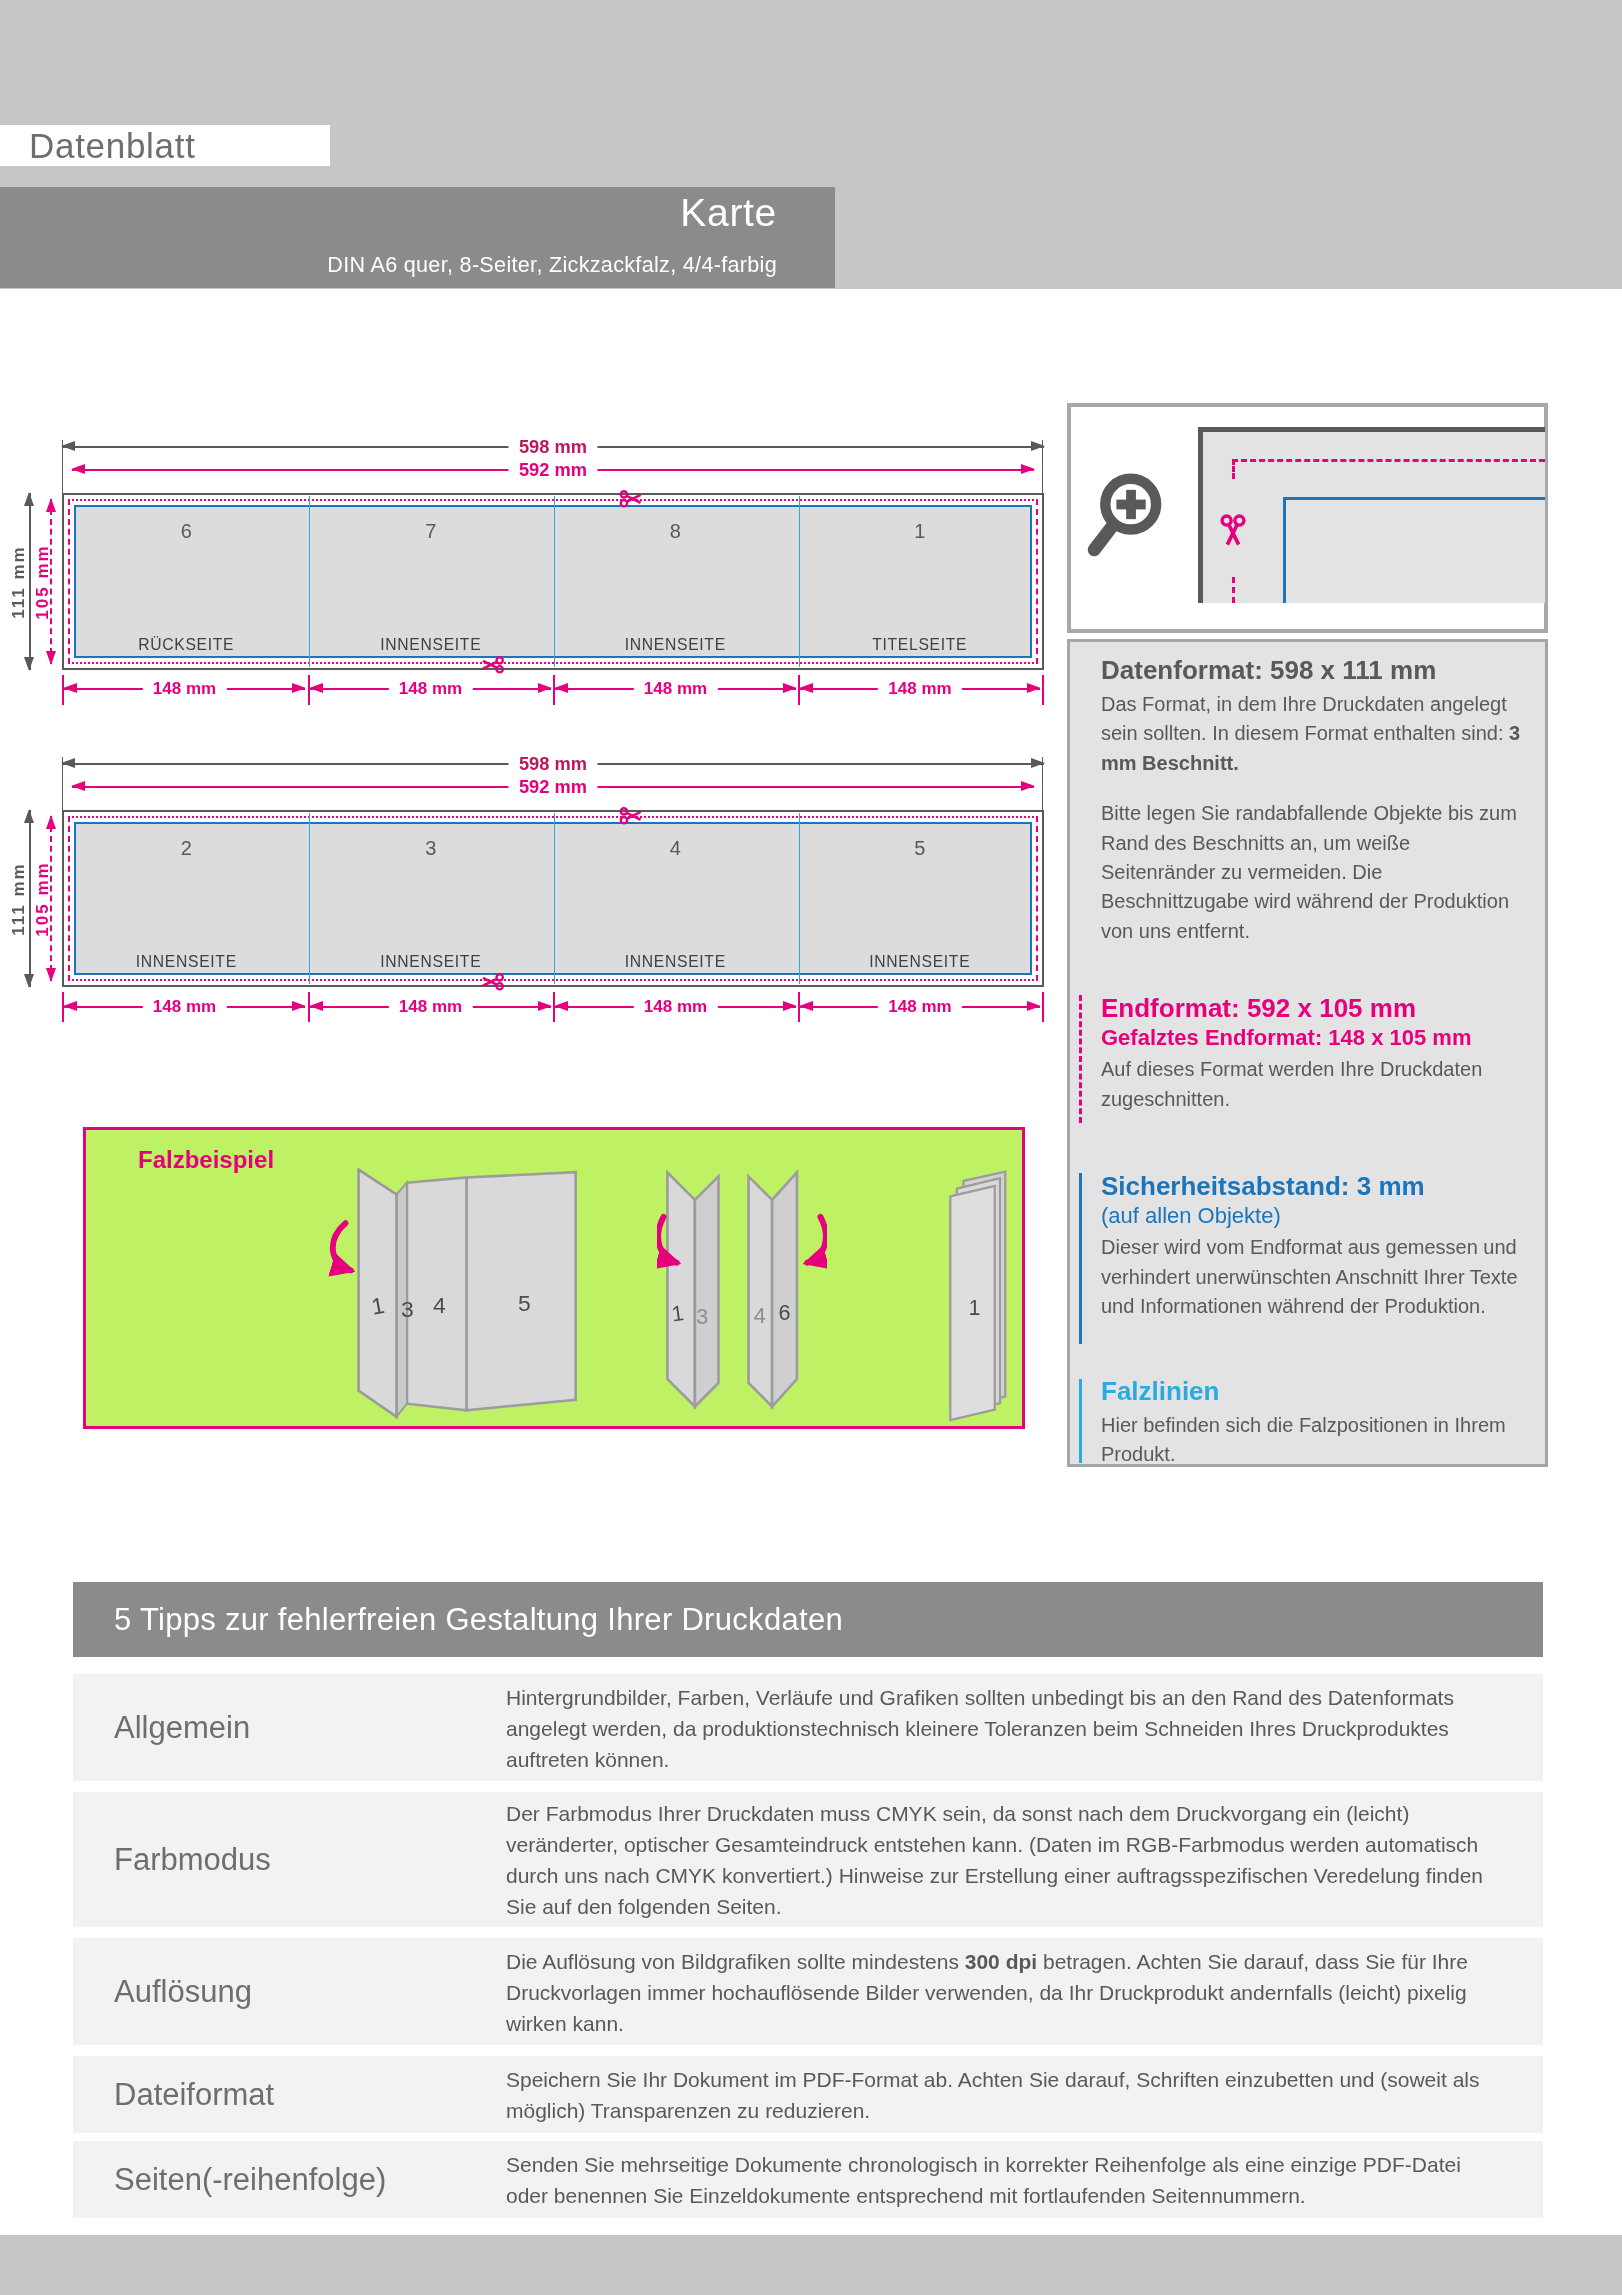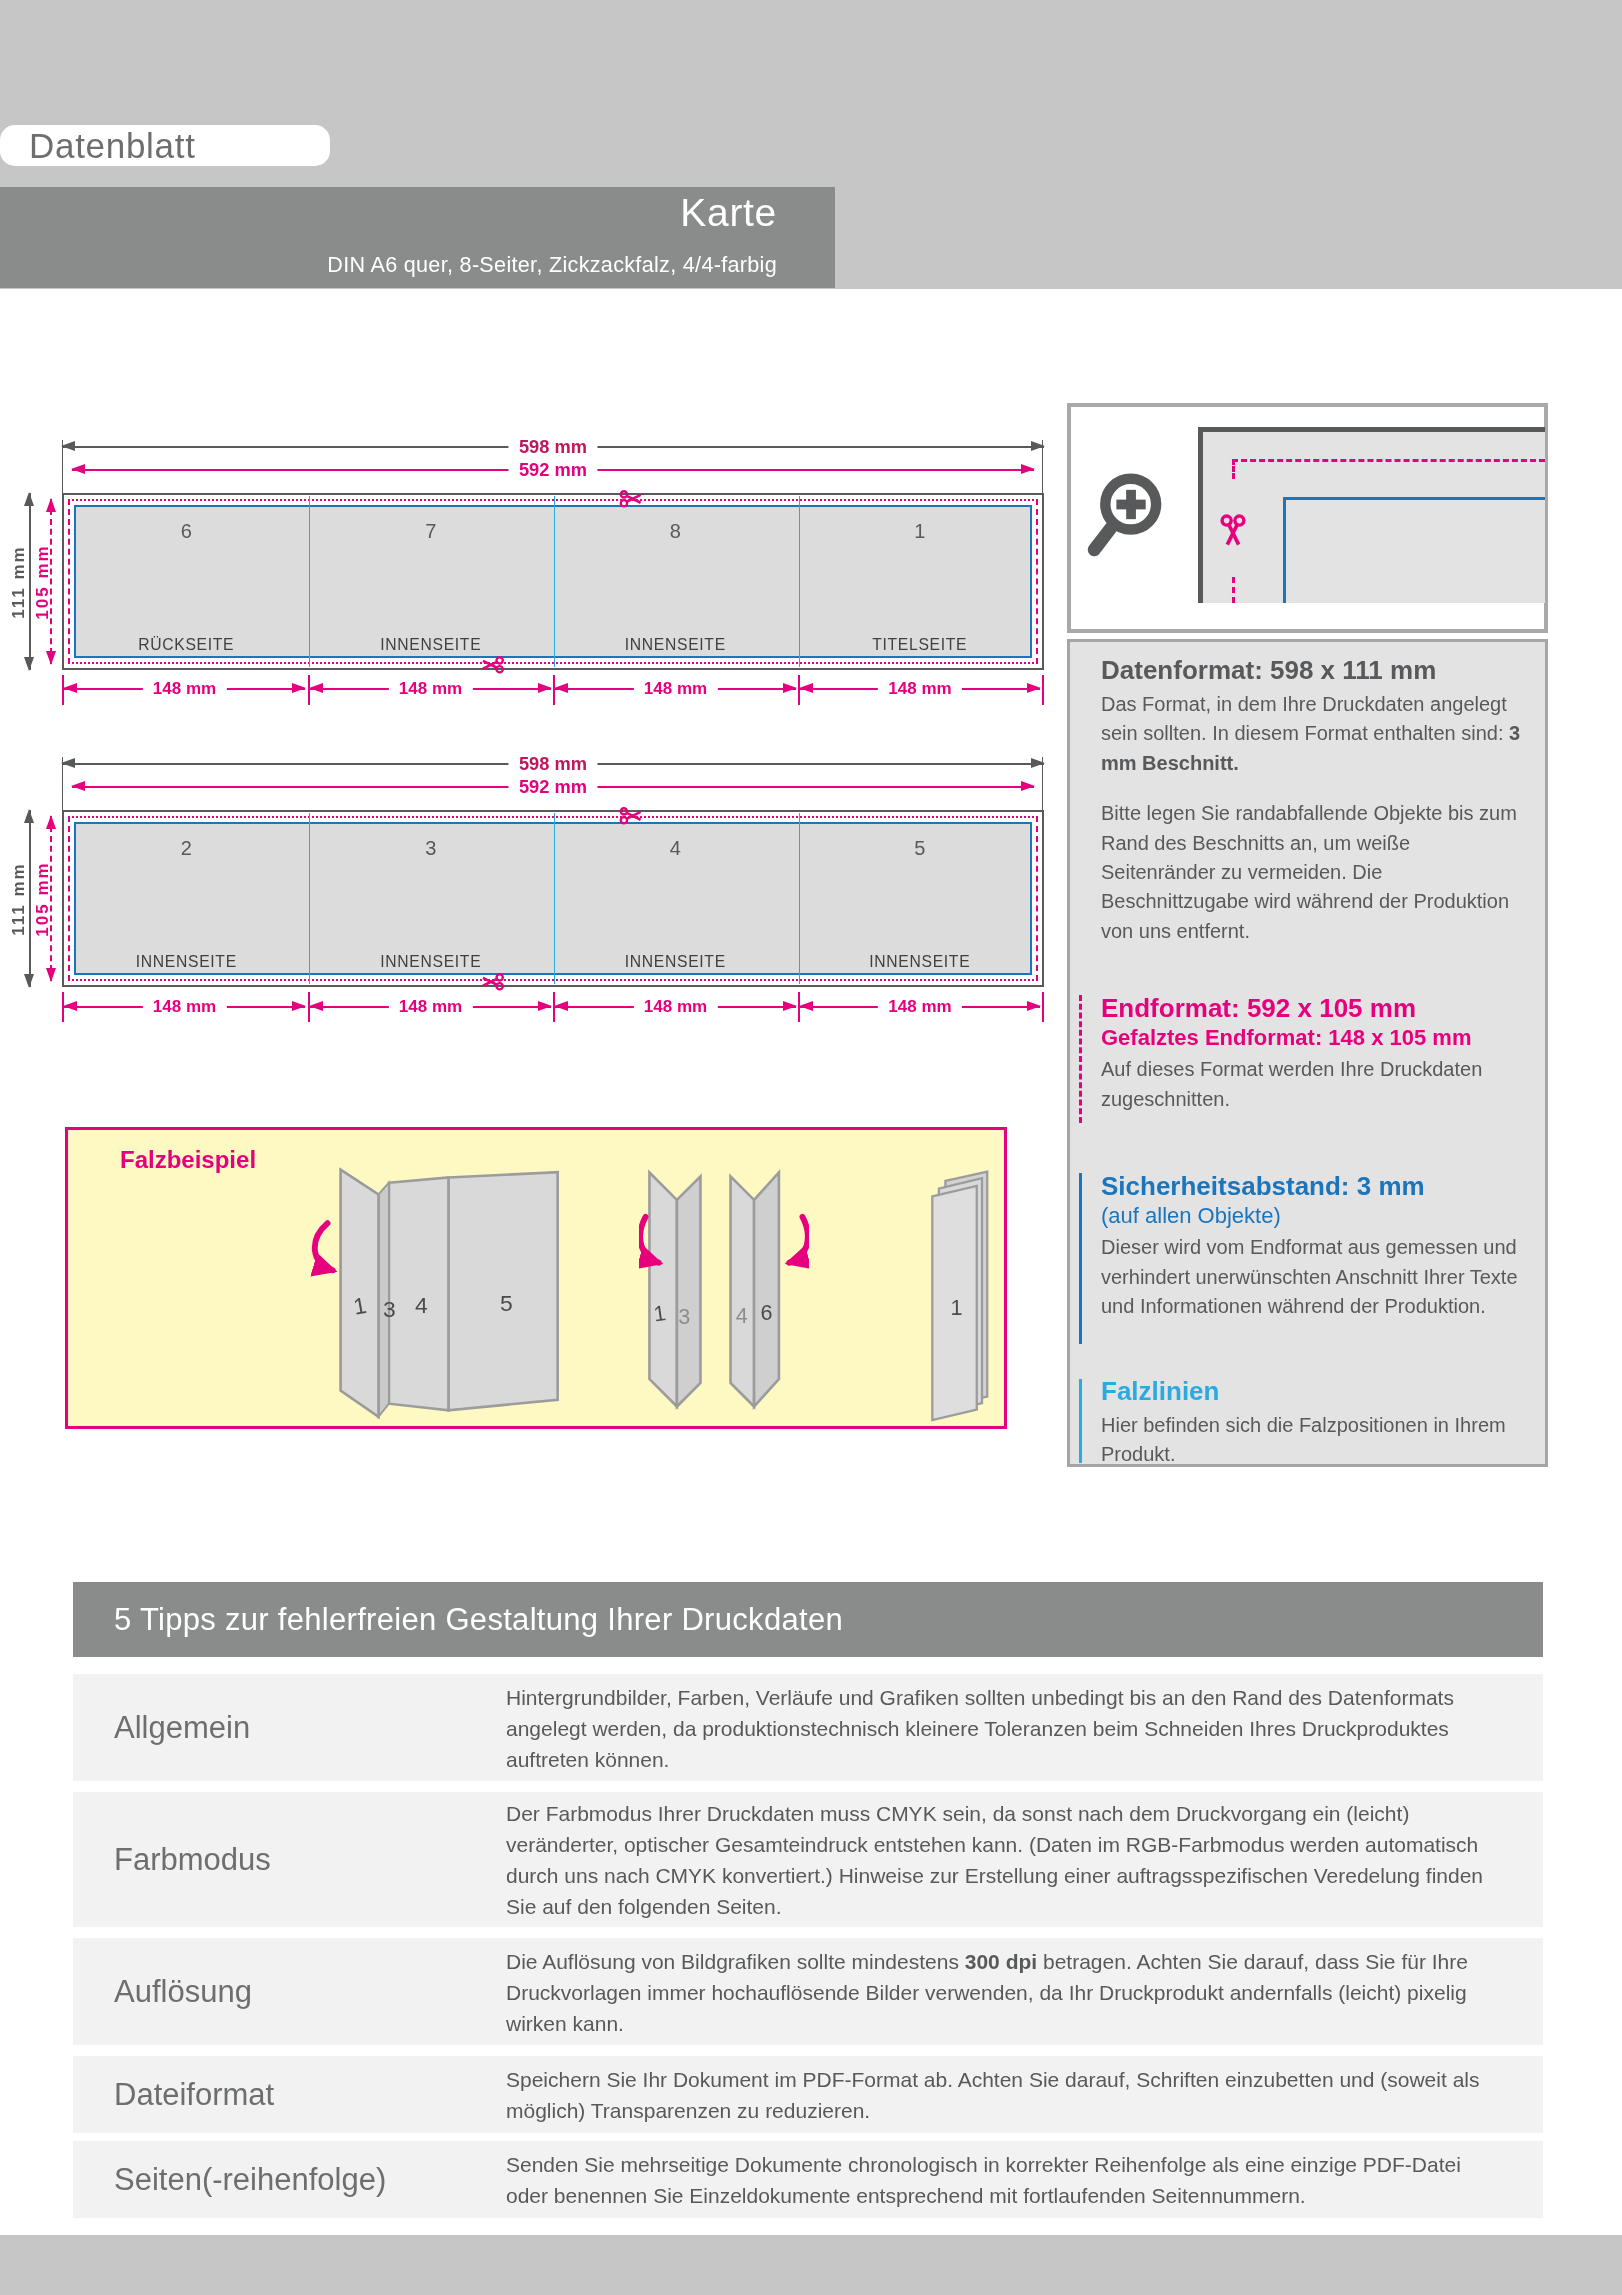--- a/index.html
+++ b/index.html
@@ -1,21 +1,21 @@
 <!DOCTYPE html>
 <html style="font-size:10.5px"><head>
 <meta charset="utf-8">
 <style>
   html,body{margin:0;padding:0;background:#ffffff;}
   .page{position:relative;width:1623px;height:2295px;background:#ffffff;overflow:hidden;
         font-family:"Liberation Sans", sans-serif;color:#58595b;}
 
   
   .top-band{position:absolute;left:0;top:0;width:1623px;height:289px;background:#c7c6c6;}
-  .masthead{position:absolute;left:0;top:125px;width:330px;height:41px;background:#ffffff;border-radius:15px;}
+  .masthead{position:absolute;left:0;top:125px;width:330px;height:41px;background:#ffffff;}
   .masthead span{position:absolute;left:29px;top:50%;transform:translateY(-50%);
                  font-size:35px;color:#6d6e70;letter-spacing:0.7px;}
   .product-box{position:absolute;left:0;top:187px;width:835px;height:101px;background:#8a8b8b;}
   .product-title{position:absolute;right:58px;top:3.9px;font-size:39px;color:#ffffff;letter-spacing:0.7px;}
   .product-subtitle{position:absolute;right:58px;bottom:10.5px;font-size:21.6px;color:#ffffff;letter-spacing:0.3px;}
 
   
   .dim{position:absolute;height:2px;}
   .dim::before{content:"";position:absolute;left:-0.7px;top:-5.2px;border-top:5.9px solid transparent;
                border-bottom:5.9px solid transparent;border-right:14.4px solid;}
@@ -46,21 +46,21 @@
   
   .card{position:absolute;width:982px;height:177px;background:#ffffff;border:2.6px solid #58595b;box-sizing:border-box;}
   .bleed{position:absolute;left:3.9px;right:3.9px;top:3.9px;bottom:3.9px;border:2px #e6007e;border-style:dotted dashed;}
   .safe{position:absolute;left:9.8px;right:9.8px;top:9.8px;bottom:9.8px;background:#dcdcdc;border:2px solid #1b75bc;}
   .fold{position:absolute;top:1.3px;bottom:1.3px;width:1.3px;background:#29abe2;}
   .pnum{position:absolute;top:25px;width:25%;text-align:center;font-size:20px;color:#58595b;}
   .plabel{position:absolute;bottom:14.4px;width:25%;text-align:center;font-size:15.7px;color:#3f4041;letter-spacing:0.7px;}
   .scissors{position:absolute;}
 
   
-  .falz-box{position:absolute;left:65px;top:1127px;width:942px;height:302px;background:#fef9c3;
+  .falz-box{position:absolute;left:83px;top:1127px;width:942px;height:302px;background:#bef264;
             border:3.3px solid #e6007e;box-sizing:border-box;}
   .falz-title{position:absolute;left:52px;top:15.7px;font-size:24px;font-weight:700;color:#e6007e;}
   .falz-svg{position:absolute;}
 
   
   .zoom-panel{position:absolute;left:1067px;top:403px;width:481px;height:230px;background:#ffffff;
               border:4.6px solid #a9a9a9;box-sizing:border-box;}
   .magnifier{position:absolute;left:14.4px;top:62px;width:81px;height:99px;}
   .detail{position:absolute;left:127px;top:19.6px;right:-0.7px;height:171px;background:#e3e3e3;
           border-top:5.2px solid #58595b;border-left:5.2px solid #58595b;overflow:hidden;}

